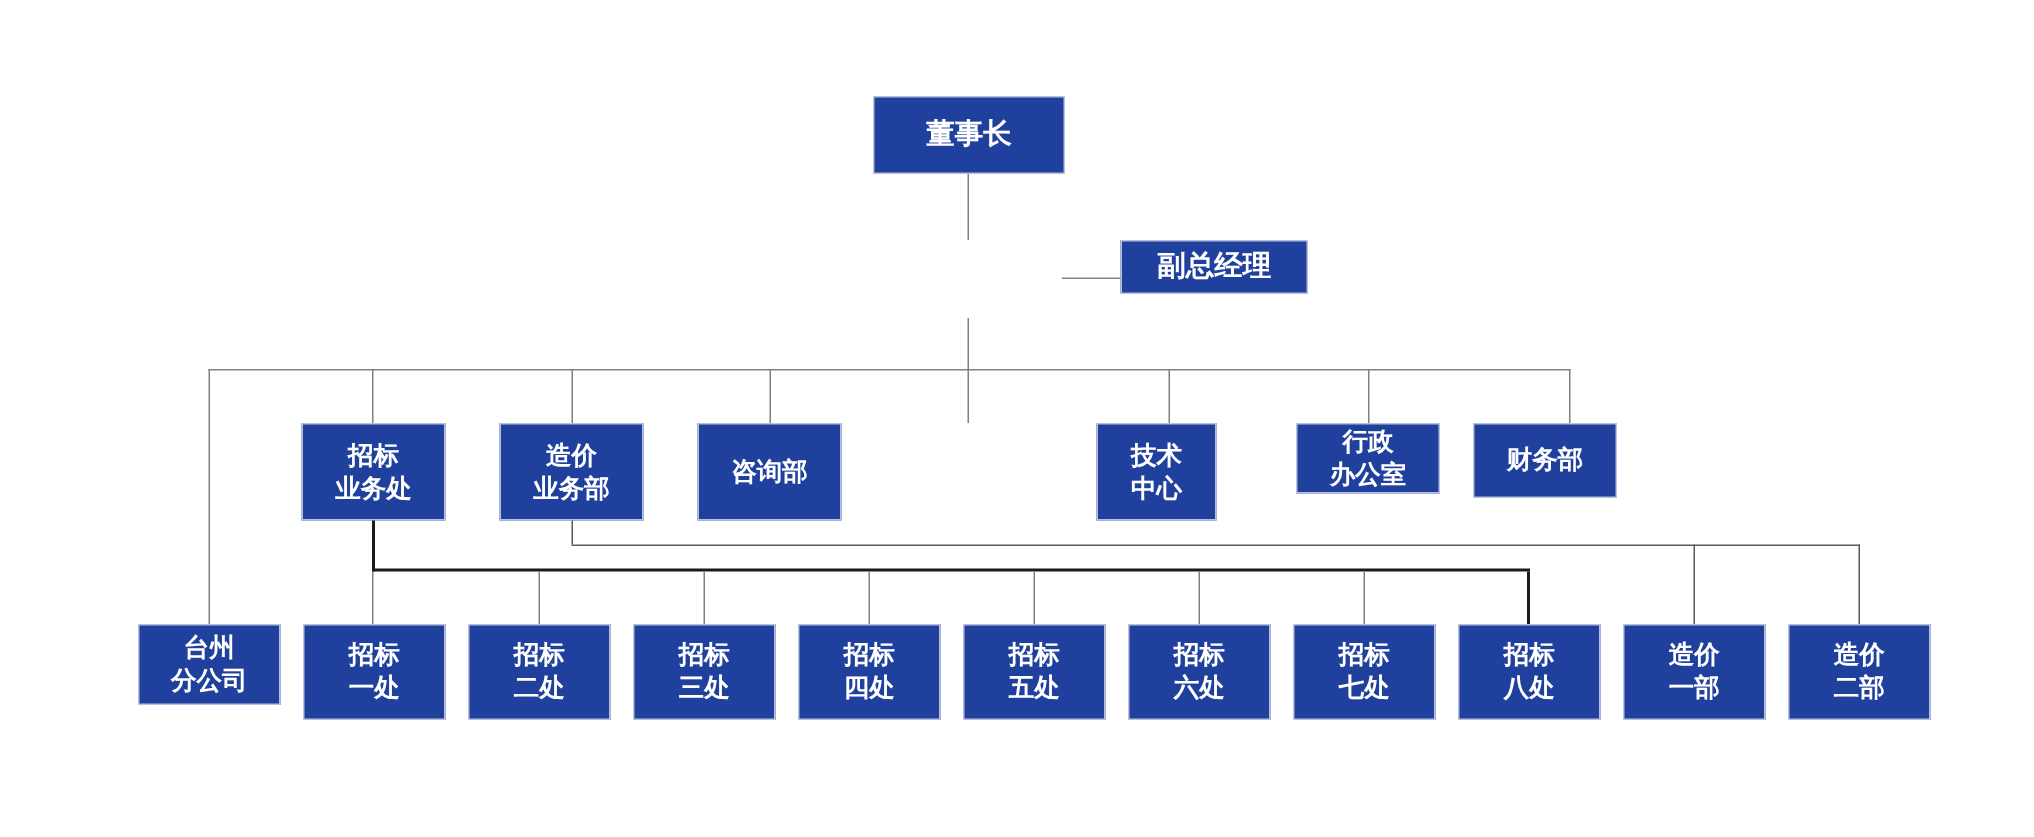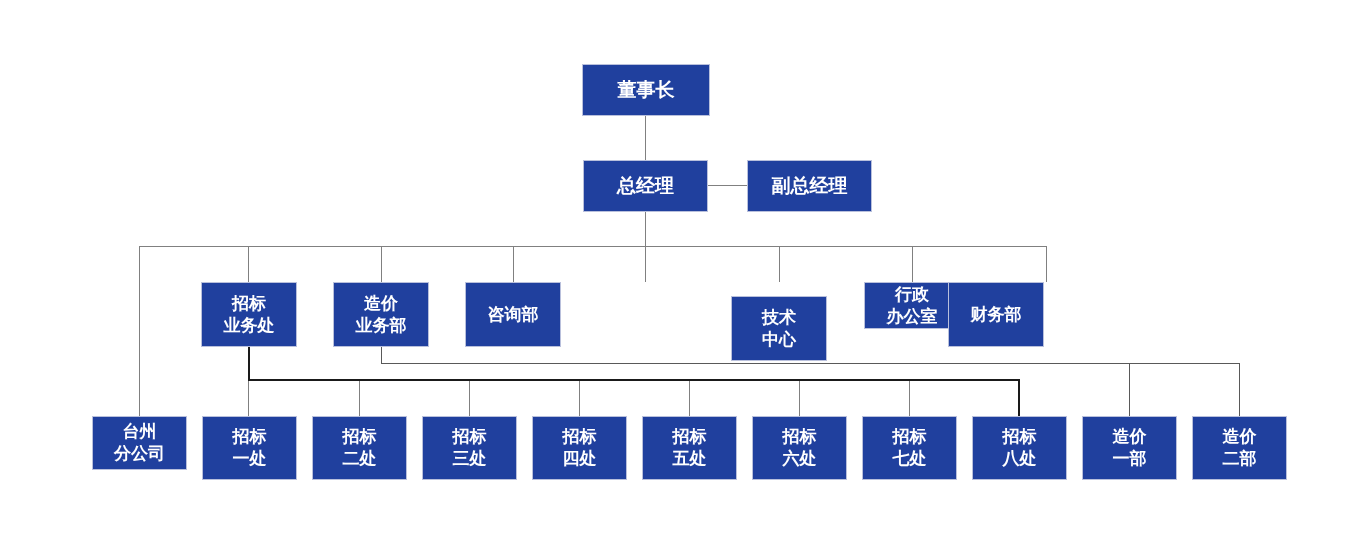--- a/index.html
+++ b/index.html
@@ -29,33 +29,32 @@
   .ln.dark{background:#595959;}
   .ln.black{background:#1a1a1a;}
 </style>
 </head>
 <body>
 
 <div id="stage">
 
   <div class="box lg" style="left:582px;top:64px;width:128px;height:52px">董事长</div>
 
-  <div class="box lg" style="left:583px;top:160px;width:125px;height:52px">总经理</div>
-  <div class="box lg" style="left:747px;top:160px;width:125px;height:52px">副总经理</div>
+  <div class="box lg" style="left:747px;top:160px;width:125px;height:36px">副总经理</div>
 
   <div class="box sm" style="left:201px;top:282px;width:96px;height:65px">招标
 业务处</div>
   <div class="box sm" style="left:333px;top:282px;width:96px;height:65px">造价
 业务部</div>
   <div class="box sm" style="left:465px;top:282px;width:96px;height:65px">咨询部</div>
-  <div class="box sm" style="left:731px;top:296px;width:96px;height:65px">技术
+  <div class="box sm" style="left:731px;top:282px;width:80px;height:65px">技术
 中心</div>
   <div class="box sm" style="left:864px;top:282px;width:96px;height:47px">行政
 办公室</div>
-  <div class="box sm" style="left:948px;top:282px;width:96px;height:65px">财务部</div>
+  <div class="box sm" style="left:982px;top:282px;width:96px;height:50px">财务部</div>
 
   <div class="box sm" style="left:92px;top:416px;width:95px;height:54px">台州
 分公司</div>
   <div class="box sm" style="left:202px;top:416px;width:95px;height:64px">招标
 一处</div>
   <div class="box sm" style="left:312px;top:416px;width:95px;height:64px">招标
 二处</div>
   <div class="box sm" style="left:422px;top:416px;width:95px;height:64px">招标
 三处</div>
   <div class="box sm" style="left:532px;top:416px;width:95px;height:64px">招标

